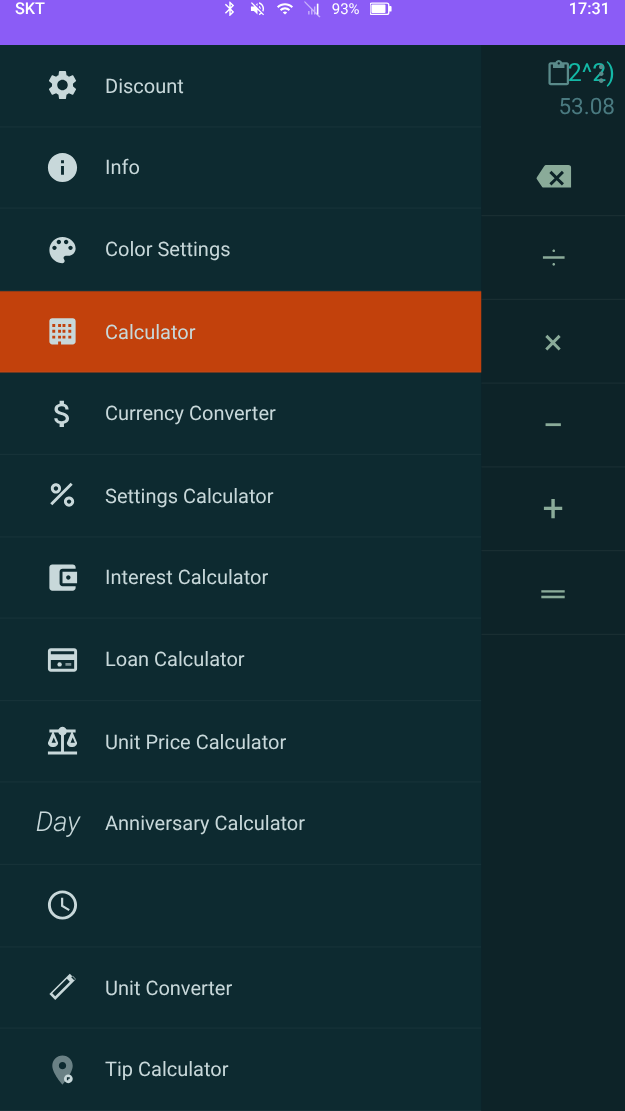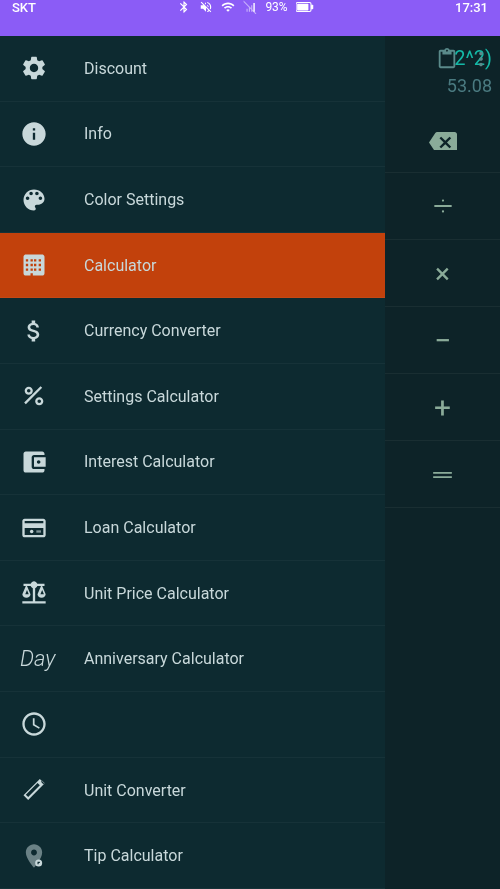--- a/index.html
+++ b/index.html
@@ -70,21 +70,21 @@
 
     .menu-item.active {
       background: #c2410c;
     }
 
     .menu-icon {
       width: 44px;
       height: 44px;
       display: flex;
       align-items: center;
-      justify-content: flex-start;
+      justify-content: flex-end;
       flex-shrink: 0;
       margin-right: 20px;
     }
 
     .menu-icon svg {
       width: 28px;
       height: 28px;
       fill: #c8d8da;
     }
 

